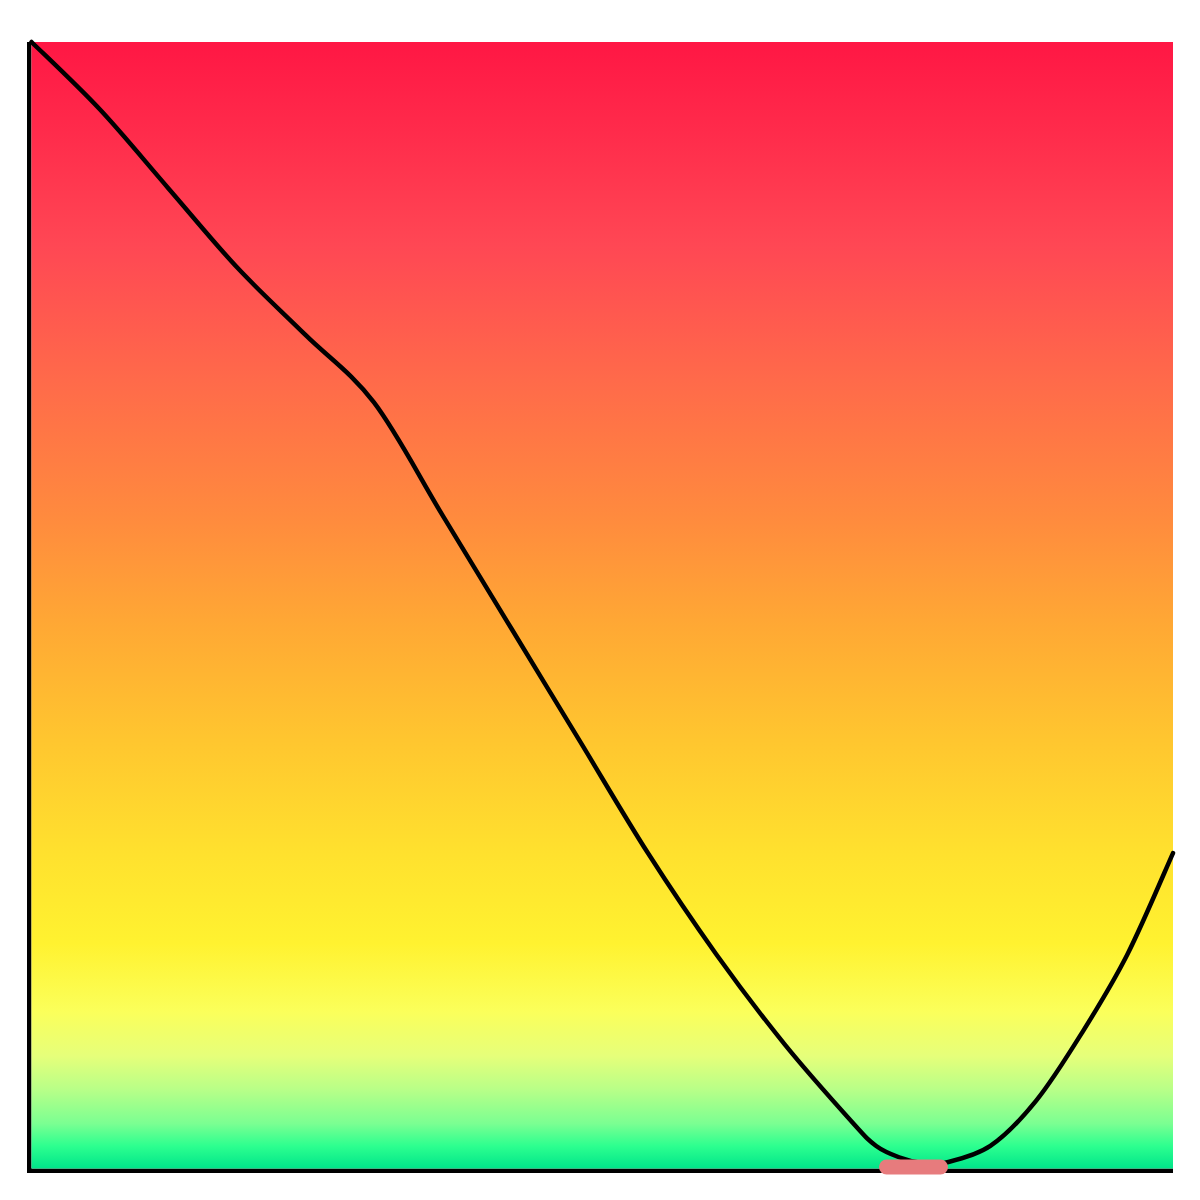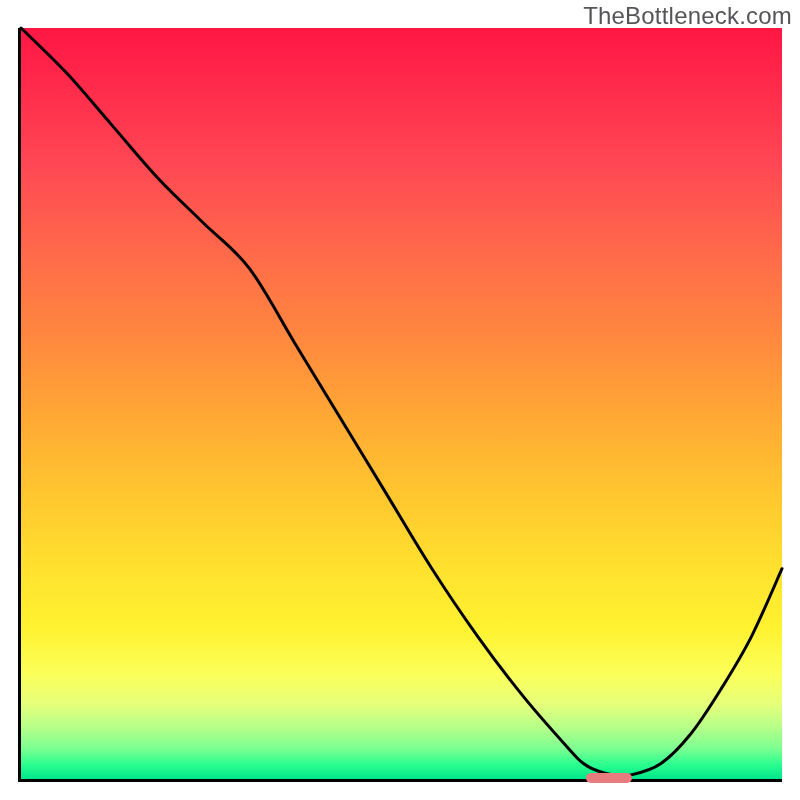--- a/index.html
+++ b/index.html
@@ -70,21 +70,20 @@
     position: absolute;
     height: 10px;
     border-radius: 5px;
     background: #e77b7d;
   }
 </style>
 </head>
 <body>
 
 <div class="chart-wrap">
-  <div class="watermark">TheBottleneck.com</div>
 
   <div class="plot">
     <div class="gradient"></div>
     <svg class="curve" viewBox="0 0 764 754" preserveAspectRatio="none">
       <path id="curve-path" fill="none" stroke="#000" stroke-width="3" stroke-linecap="round" stroke-linejoin="round" d="M 0.00 0.00 C 7.64 7.54, 30.56 28.90, 45.84 45.24 C 61.12 61.58, 76.40 80.43, 91.68 98.02 C 106.96 115.61, 122.24 134.46, 137.52 150.80 C 152.80 167.14, 168.08 180.96, 183.36 196.04 C 198.64 211.12, 213.92 221.17, 229.20 241.28 C 244.48 261.39, 259.76 291.55, 275.04 316.68 C 290.32 341.81, 305.60 366.95, 320.88 392.08 C 336.16 417.21, 351.44 442.35, 366.72 467.48 C 382.00 492.61, 397.28 519.00, 412.56 542.88 C 427.84 566.76, 443.12 589.38, 458.40 610.74 C 473.68 632.10, 488.96 652.21, 504.24 671.06 C 519.52 689.91, 539.89 712.53, 550.08 723.84 C 560.27 735.15, 560.27 735.15, 565.36 738.92 C 570.45 742.69, 575.55 744.58, 580.64 746.46 C 585.73 748.35, 590.83 749.60, 595.92 750.23 C 601.01 750.86, 603.56 752.12, 611.20 750.23 C 618.84 748.35, 631.57 745.83, 641.76 738.92 C 651.95 732.01, 662.13 721.33, 672.32 708.76 C 682.51 696.19, 692.69 679.86, 702.88 663.52 C 713.07 647.18, 723.25 630.85, 733.44 610.74 C 743.63 590.63, 758.91 554.19, 764.00 542.88"></path>
     </svg>
     <div id="marker" class="marker" style="left: 565.36px; width: 45.84px; top: 745.23px; background: rgb(231, 123, 125);"></div>
   </div>
 </div>
 

